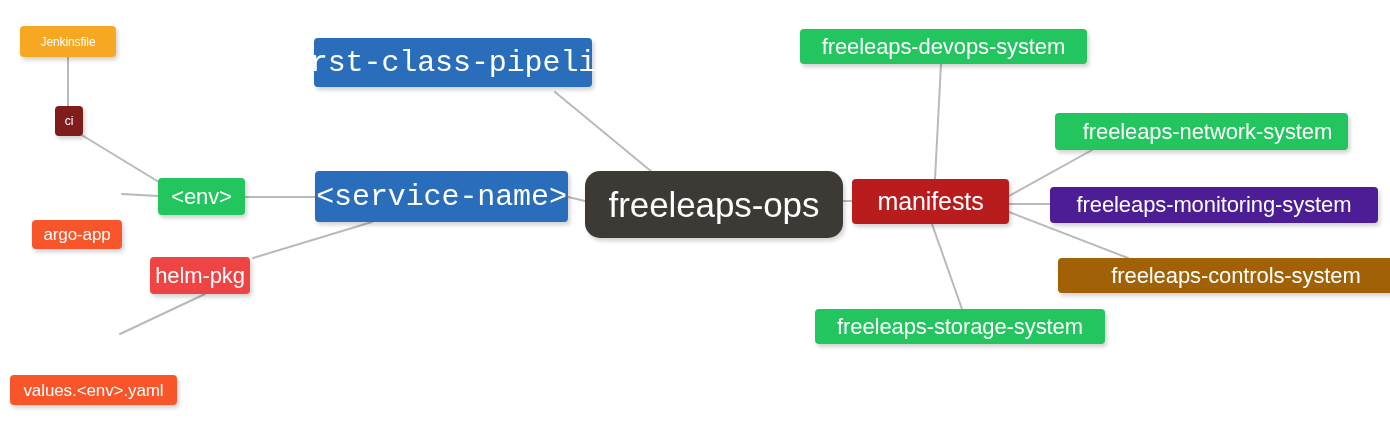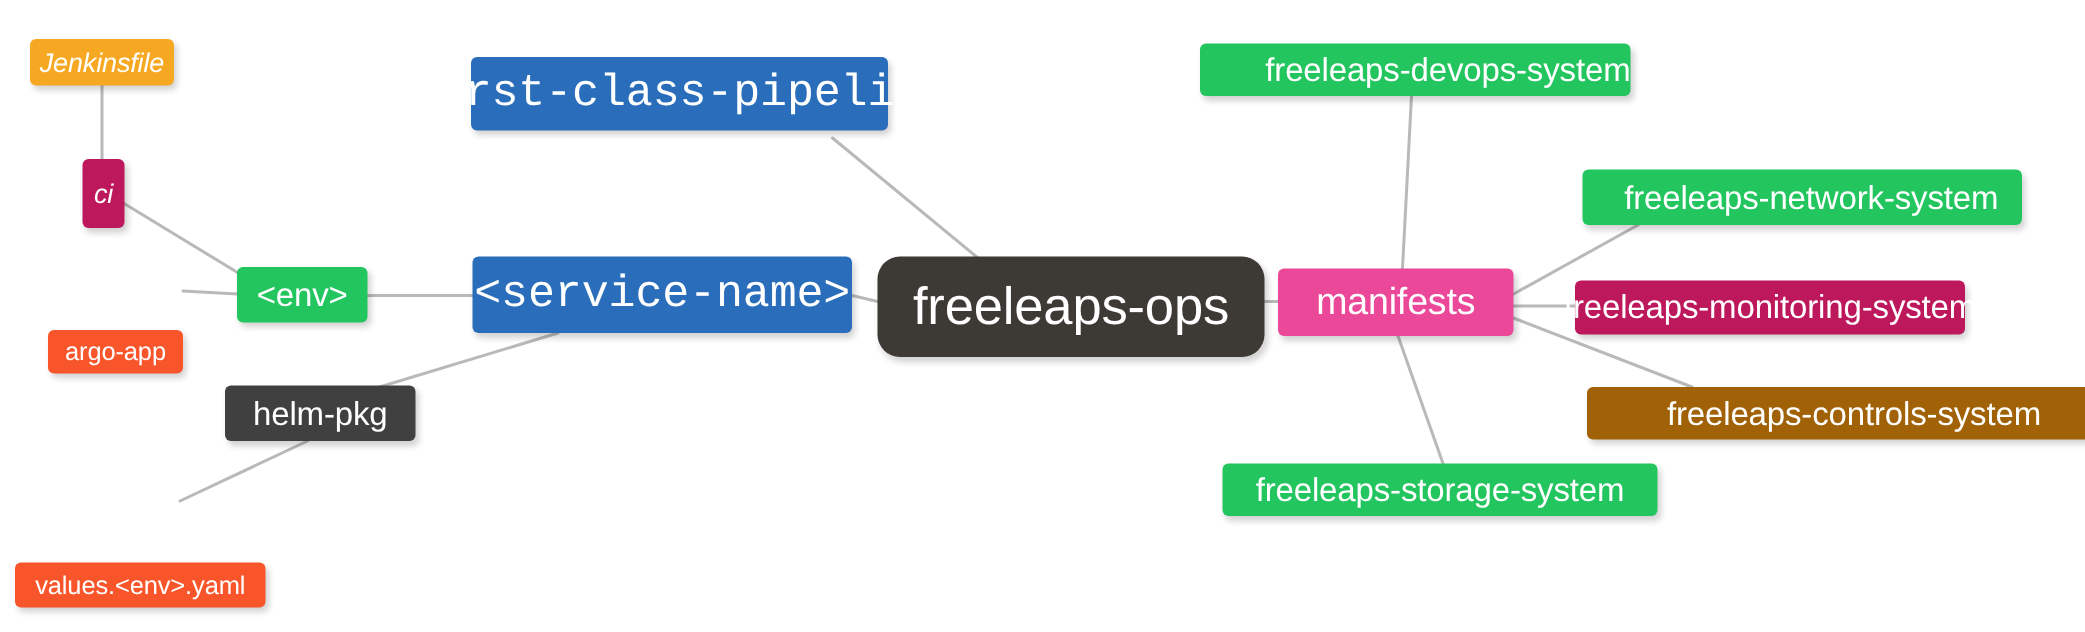--- a/index.html
+++ b/index.html
@@ -40,21 +40,21 @@
     letter-spacing: -0.1px;
     box-shadow: 2px 3px 4px rgba(0,0,0,0.18);
     text-rendering: optimizeLegibility;
   }
   
   .tier-root   { font-size: 35px; border-radius: 15px; }
   .tier-major  { font-size: 30px; font-family: Liberation Mono, monospace; }
   .tier-mid    { font-size: 25px; }
   .tier-leaf   { font-size: 22px; }
   .tier-small  { font-size: 17px; margin-top: 41px; }
-  .tier-tiny   { font-size: 18px; font-style: italic; }
+  .tier-tiny   { font-size: 12px; }
 </style>
 </head>
 <body>
 
 <div id="canvas">
   <svg id="edges" viewBox="0 0 1390 421" xmlns="http://www.w3.org/2000/svg">
       <path d="M 555 92 L 652 172" stroke="#b9b9b9" stroke-width="2" fill="none" stroke-linecap="round"></path>
       <path d="M 568 197 L 585 201" stroke="#b9b9b9" stroke-width="2" fill="none" stroke-linecap="round"></path>
       <path d="M 245 197 L 315 197" stroke="#b9b9b9" stroke-width="2" fill="none" stroke-linecap="round"></path>
       <path d="M 122 194 L 158 196" stroke="#b9b9b9" stroke-width="2" fill="none" stroke-linecap="round"></path>
@@ -72,48 +72,48 @@
   <div id="node-layer">
       <div class="node tier-root" style="left: 585px; top: 171px; width: 258px; height: 67px; background: rgb(61, 57, 53);">
         <span>freeleaps-ops</span>
       </div>
       <div class="node tier-major" style="left: 314px; top: 38px; width: 278px; height: 49px; background: rgb(42, 110, 187);">
         <span>first-class-pipeline</span>
       </div>
       <div class="node tier-major" style="left: 315px; top: 171px; width: 253px; height: 51px; background: rgb(42, 110, 187);">
         <span>&lt;service-name&gt;</span>
       </div>
-      <div class="node tier-mid" style="left: 852px; top: 179px; width: 157px; height: 45px; background: #ec4899;">
+      <div class="node tier-mid" style="left: 852px; top: 179px; width: 157px; height: 45px; background: #b91c1c;">
         <span>manifests</span>
       </div>
       <div class="node tier-leaf" style="left: 158px; top: 178px; width: 87px; height: 37px; background: rgb(34, 197, 94);">
         <span>&lt;env&gt;</span>
       </div>
-      <div class="node tier-leaf" style="left: 150px; top: 257px; width: 127px; height: 37px; background: #404040;">
+      <div class="node tier-leaf" style="left: 150px; top: 257px; width: 100px; height: 37px; background: #ef4444;">
         <span>helm-pkg</span>
       </div>
-      <div class="node tier-tiny" style="left: 55px; top: 106px; width: 28px; height: 46px; background: #be185d;">
+      <div class="node tier-tiny" style="left: 55px; top: 106px; width: 28px; height: 30px; background: #7f1d1d;">
         <span>ci</span>
       </div>
       <div class="node tier-tiny" style="left: 20px; top: 26px; width: 96px; height: 31px; background: rgb(247, 168, 35);">
         <span>Jenkinsfile</span>
       </div>
       <div class="node tier-small" style="left: 32px; top: 179px; width: 90px; height: 29px; background: rgb(249, 85, 42);">
         <span>argo-app</span>
       </div>
       <div class="node tier-small" style="left: 10px; top: 334px; width: 167px; height: 30px; background: rgb(249, 85, 42);">
         <span>values.&lt;env&gt;.yaml</span>
       </div>
-      <div class="node tier-leaf" style="left: 800px; top: 29px; width: 287px; height: 35px; background: rgb(34, 197, 94); justify-content: flex-end;">
+      <div class="node tier-leaf" style="left: 800px; top: 29px; width: 287px; height: 35px; background: rgb(34, 197, 94);">
         <span>freeleaps-devops-system</span>
       </div>
       <div class="node tier-leaf" style="left: 1055px; top: 113px; width: 293px; height: 37px; background: rgb(34, 197, 94); padding-left: 12px;">
         <span>freeleaps-network-system</span>
       </div>
-      <div class="node tier-leaf" style="left: 1050px; top: 187px; width: 260px; height: 36px; background: #be185d;">
+      <div class="node tier-leaf" style="left: 1050px; top: 187px; width: 328px; height: 36px; background: #4c1d95;">
         <span>freeleaps-monitoring-system</span>
       </div>
       <div class="node tier-leaf" style="left: 1058px; top: 258px; width: 356px; height: 35px; background: #a16207;">
         <span>freeleaps-controls-system</span>
       </div>
       <div class="node tier-leaf" style="left: 815px; top: 309px; width: 290px; height: 35px; background: rgb(34, 197, 94);">
         <span>freeleaps-storage-system</span>
       </div>
     </div>
 </div>

